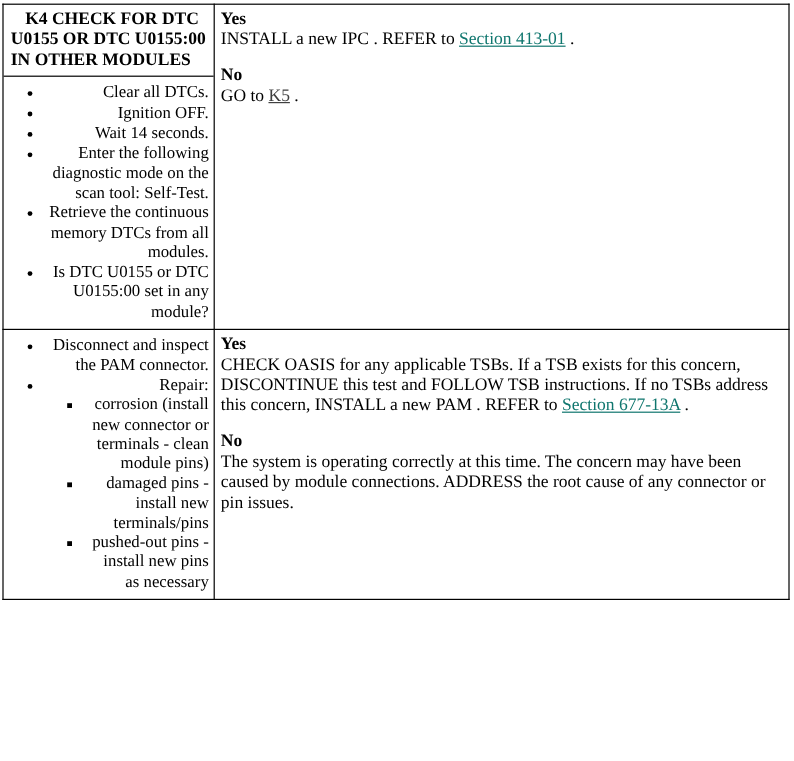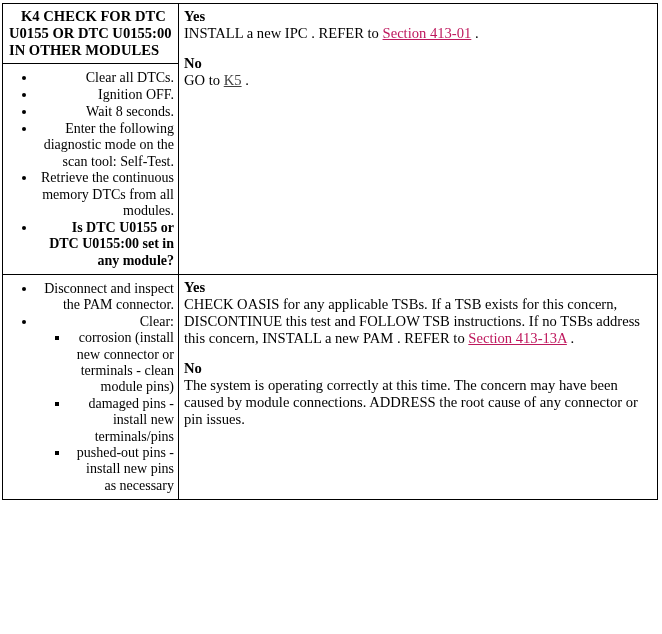--- a/index.html
+++ b/index.html
@@ -77,21 +77,21 @@
   ul.lvl1 {
     margin: 4px 0 0 0;
     padding-left: 34px;
     list-style-type: disc;
   }
   ul.lvl1 > li {
     margin: 0 0 0.5px 0;
     padding-left: 3px;
   }
   ul.lvl1 > li.bold-q {
-    font-weight: bold;
+    font-weight: normal;
   }
 
   ul.lvl2 {
     margin: 0;
     padding-left: 30px;
     list-style-type: square;
   }
   ul.lvl2 > li {
     margin: 0;
     padding-left: 3px;
@@ -104,21 +104,21 @@
   .res-body {
     margin: 0 0 13px 0;
   }
   .res-body.last {
     margin-bottom: 0;
   }
 
   a.xref {
     text-decoration: underline;
   }
-  a.visited-link { color: #be185d; }
+  a.visited-link { color: #0f766e; }
   a.fresh-link   { color: #404040; }
 </style>
 </head>
 <body>
 
 <div class="page">
   <table class="diag">
     <colgroup>
       <col class="c-left">
       <col class="c-right">
@@ -129,21 +129,21 @@
             <table class="step">
               <tbody>
                 <tr>
                   <td class="step-title">K4 CHECK FOR DTC U0155 OR DTC U0155:00 IN OTHER MODULES</td>
                 </tr>
                 <tr>
                   <td class="step-body">
                     <ul class="lvl1">
                       <li><span>Clear all DTCs.</span></li>
                       <li><span>Ignition OFF.</span></li>
-                      <li><span>Wait 8 seconds.</span></li>
+                      <li><span>Wait 14 seconds.</span></li>
                       <li><span>Enter the following diagnostic mode on the scan tool: Self-Test.</span></li>
                       <li><span>Retrieve the continuous memory DTCs from all modules.</span></li>
                       <li class="bold-q"><span>Is DTC U0155 or DTC U0155:00 set in any module?</span></li>
                     </ul>
                   </td>
                 </tr>
               </tbody>
             </table>
           </td>
           <td class="result-cell">
@@ -154,33 +154,33 @@
           </td>
         </tr>
         <tr>
           <td class="step-cell">
             <table class="step">
               <tbody>
                 <tr>
                   <td class="step-body">
                     <ul class="lvl1">
                       <li><span>Disconnect and inspect the PAM connector.</span></li>
-                      <li><span>Clear:</span><ul class="lvl2">
+                      <li><span>Repair:</span><ul class="lvl2">
                           <li>corrosion (install new connector or terminals - clean module pins)</li>
                           <li>damaged pins - install new terminals/pins</li>
                           <li>pushed-out pins - install new pins as necessary</li>
                         </ul></li>
                     </ul>
                   </td>
                 </tr>
               </tbody>
             </table>
           </td>
           <td class="result-cell">
             <div class="res-head">Yes</div>
-            <div class="res-body"><span>CHECK OASIS for any applicable TSBs. If a TSB exists for this concern, DISCONTINUE this test and FOLLOW TSB instructions. If no TSBs address this concern, INSTALL a new PAM . REFER to </span><a class="xref visited-link" href="#">Section 413-13A</a><span> .</span></div>
+            <div class="res-body"><span>CHECK OASIS for any applicable TSBs. If a TSB exists for this concern, DISCONTINUE this test and FOLLOW TSB instructions. If no TSBs address this concern, INSTALL a new PAM . REFER to </span><a class="xref visited-link" href="#">Section 677-13A</a><span> .</span></div>
             <div class="res-head">No</div>
             <div class="res-body last"><span>The system is operating correctly at this time. The concern may have been caused by module connections. ADDRESS the root cause of any connector or pin issues.</span></div>
           </td>
         </tr>
       </tbody>
   </table>
 </div>
 
 </body></html>

